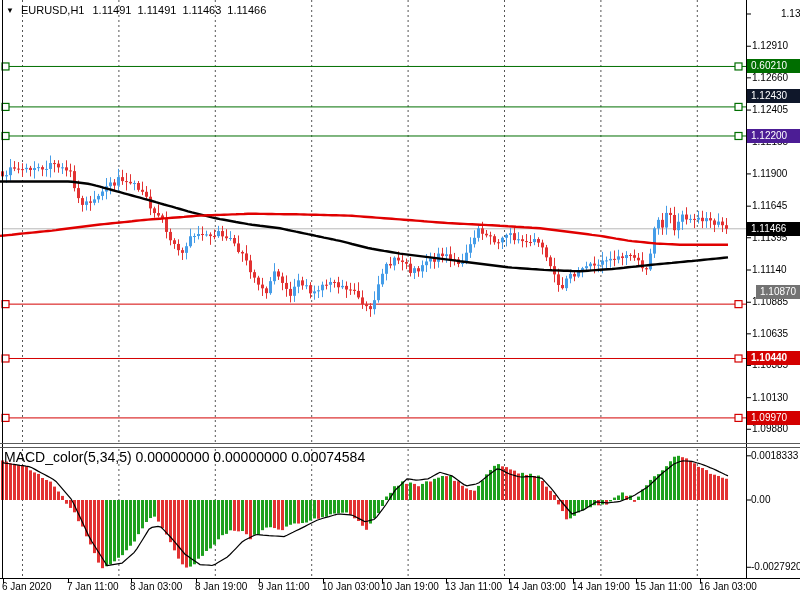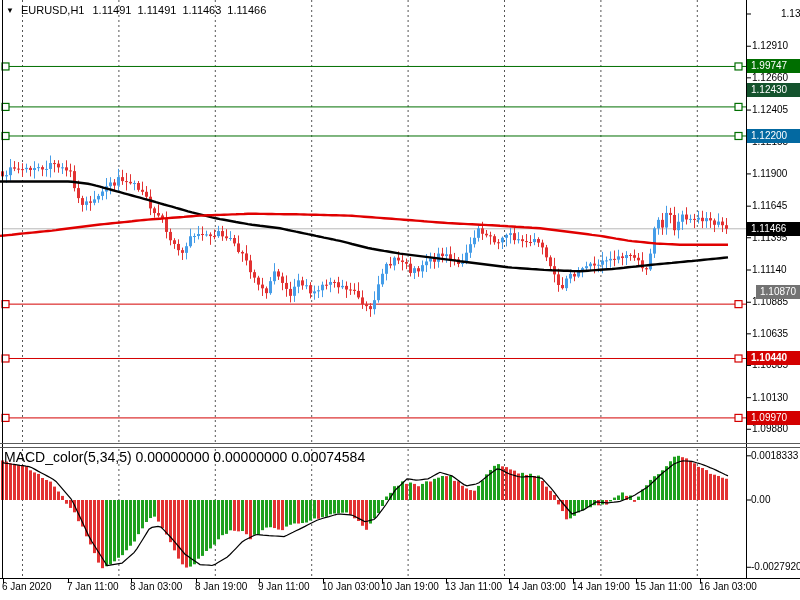--- a/index.html
+++ b/index.html
@@ -664,23 +664,23 @@
       <span class="axis-label" style="top: 230.762px;">1.11395</span>
       <span class="axis-label" style="top: 263px;">1.11140</span>
       <span class="axis-label" style="top: 295.238px;">1.10885</span>
       <span class="axis-label" style="top: 326.843px; text-align: center;">1.10635</span>
       <span class="axis-label" style="top: 358.449px;">1.10385</span>
       <span class="axis-label" style="top: 390.686px;">1.10130</span>
       <span class="axis-label" style="top: 422.292px;">1.09880</span>
       <span class="macd-axis-label" style="top: 448.824px;">0.0018333</span>
       <span class="macd-axis-label" style="top: 493px;">0.00</span>
       <span class="macd-axis-label" style="top: 560.277px;">-0.0027920</span>
-      <span class="badge" style="top: 59.4602px; background: rgb(0, 110, 0);">1.99747</span>
-      <span class="badge" style="top: 83px; background: #14532d;">1.12430</span>
-      <span class="badge" style="top: 128.992px; background: #0369a1;">1.12200</span>
+      <span class="badge" style="top: 59.4602px; background: rgb(0, 110, 0);">0.60210</span>
+      <span class="badge" style="top: 89px; background: #0f172a;">1.12430</span>
+      <span class="badge" style="top: 128.992px; background: #4c1d95;">1.12200</span>
       <span class="badge" style="top: 285px; background: #737373; margin-left: 9px;">1.10870</span>
       <span class="badge" style="top: 351.496px; background: rgb(212, 0, 0); font-weight: bold;">1.10440</span>
       <span class="badge" style="top: 410.914px; background: rgb(212, 0, 0);">1.09970</span>
       <span class="badge" style="top: 221.786px; background: rgb(0, 0, 0);">1.11466</span>
       <span class="time-label" style="left: 2px;">6 Jan 2020</span>
       <span class="time-label" style="left: 67px;">7 Jan 11:00</span>
       <span class="time-label" style="left: 130px;">8 Jan 03:00</span>
       <span class="time-label" style="left: 195px;">8 Jan 19:00</span>
       <span class="time-label" style="left: 258px;">9 Jan 11:00</span>
       <span class="time-label" style="left: 322px;">10 Jan 03:00</span>

